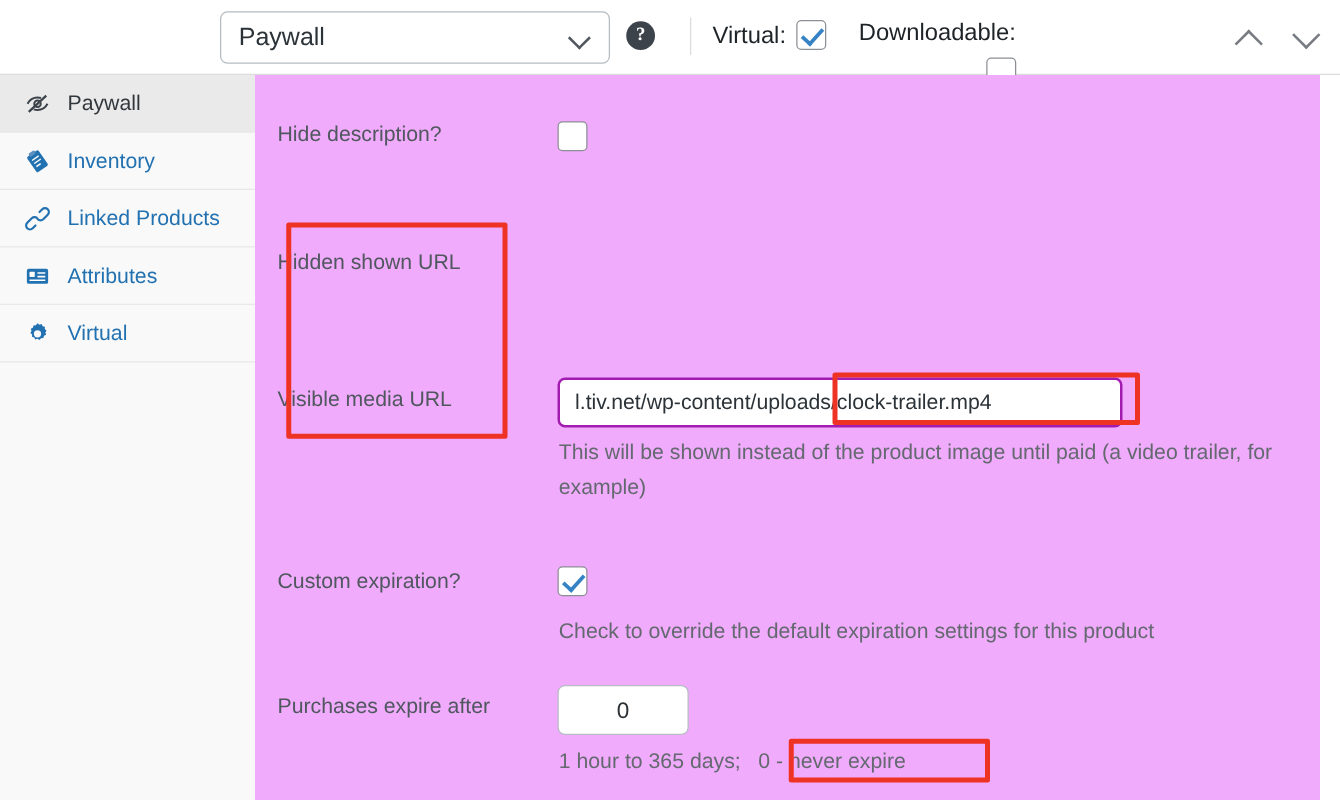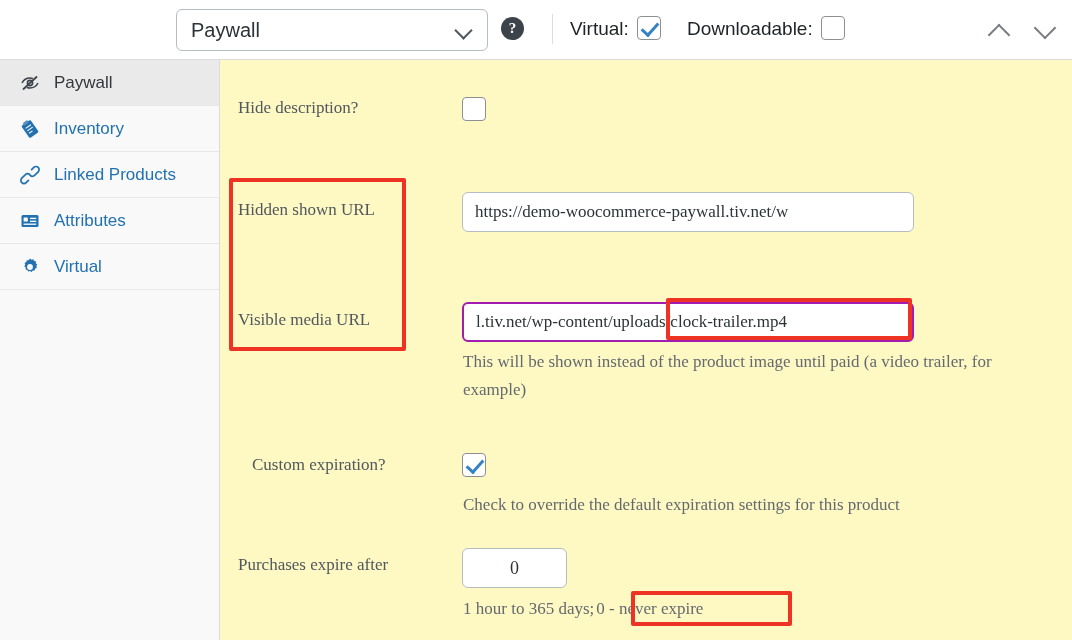--- a/index.html
+++ b/index.html
@@ -50,21 +50,21 @@
     font-family:"Liberation Serif", serif;
   }
 
   .hdr-divider {
     position:absolute; left:552px; top:14px; width:1px; height:30px;
     background:#dcdcde;
   }
 
   .cb-group { position:absolute; display:flex; align-items:flex-end; gap:8px; }
   .cb-group.virtual { left:570px; top:16px; }
-  .cb-group.downloadable { left:687px; top:16px; }
+  .cb-group.downloadable { left:687px; top:16px;flex-direction:column; }
   .cb-label { font-size:19px; color:#1d2327; }
 
   .checkbox {
     width:24px; height:24px; border:1px solid #8c8f94; border-radius:4px;
     background:#fff; position:relative; cursor:pointer; flex:none;
   }
   .checkbox.checked::after{
     content:""; position:absolute; left:7px; top:2px;
     width:7px; height:14px;
     border-right:3.3px solid #3582c4; border-bottom:3.3px solid #3582c4;
@@ -90,21 +90,21 @@
     position:relative; height:46px; display:flex; align-items:center;
     padding-left:20px; gap:14px;
     border-bottom:1px solid #e8e8e8; cursor:pointer;
   }
   .side-item.active { background:#eaeaea; }
   .side-label { font-size:17px; color:#2271b1; }
   .side-item.active .side-label { color:#32373c; }
   .side-icon { width:20px; height:20px; flex:none; display:block; }
 
   
-  .content { position:absolute; left:220px; top:60px; width:852px; height:580px; background:#fef9c3;font-family:Liberation Serif, serif; }
+  .content { position:absolute; left:204px; top:60px; width:852px; height:580px; background:#f0abfc; }
 
   .field-label {
     position:absolute; font-size:17px; color:#50575e; white-space:nowrap;
   }
   .help-text {
     position:absolute; font-size:17px; color:#646970; line-height:28px;
   }
 
   .text-input {
     position:absolute; height:40px;
@@ -215,33 +215,32 @@
       <span class="side-label">Virtual</span>
     </div>
   </div>
 
   <div class="content">
 
     <div class="field-label" style="left:18px; top:38px;">Hide description?</div>
     <div class="checkbox cb-abs" style="left:242px; top:37px;"></div>
 
     <div class="field-label" style="left:18px; top:140px;">Hidden shown URL</div>
-    <div class="text-input" style="left:242px; top:132px; width:452px;">https://demo-woocommerce-paywall.tiv.net/w</div>
 
     <div class="field-label" style="left:18px; top:250px;">Visible media URL</div>
     <div class="text-input focused" style="left:242px; top:242px; width:452px;">l.tiv.net/wp-content/uploads/clock-trailer.mp4</div>
     <div class="help-text" style="left:243px; top:288px; width:585px; white-space:normal;">This will be shown instead of the product image until paid (a video trailer, for example)</div>
 
-    <div class="field-label" style="left:18px; top:395px;margin-left:14px;">Custom expiration?</div>
+    <div class="field-label" style="left:18px; top:395px;">Custom expiration?</div>
     <div class="checkbox checked cb-abs" style="left:242px; top:393px;"></div>
     <div class="help-text" style="left:243px; top:431px;">Check to override the default expiration settings for this product</div>
 
     <div class="field-label" style="left:18px; top:495px;text-align:right;">Purchases expire after</div>
     <div class="num-input" style="left:242px; top:488px;">0</div>
-    <div class="help-text" style="left:243px; top:535px; display:flex; gap:2px;">
+    <div class="help-text" style="left:243px; top:535px; display:flex; gap:14px;">
       <span>1 hour to 365 days;</span>
       <span>0 - never expire</span>
     </div>
   </div>
 
   <div class="anno" style="left:229px; top:178px; width:177px; height:173px;"></div>
 
   <div class="anno" style="left:666px; top:298px; width:246px; height:42px;"></div>
 
   <div class="anno" style="left:631px; top:591px; width:161px; height:35px;"></div>

